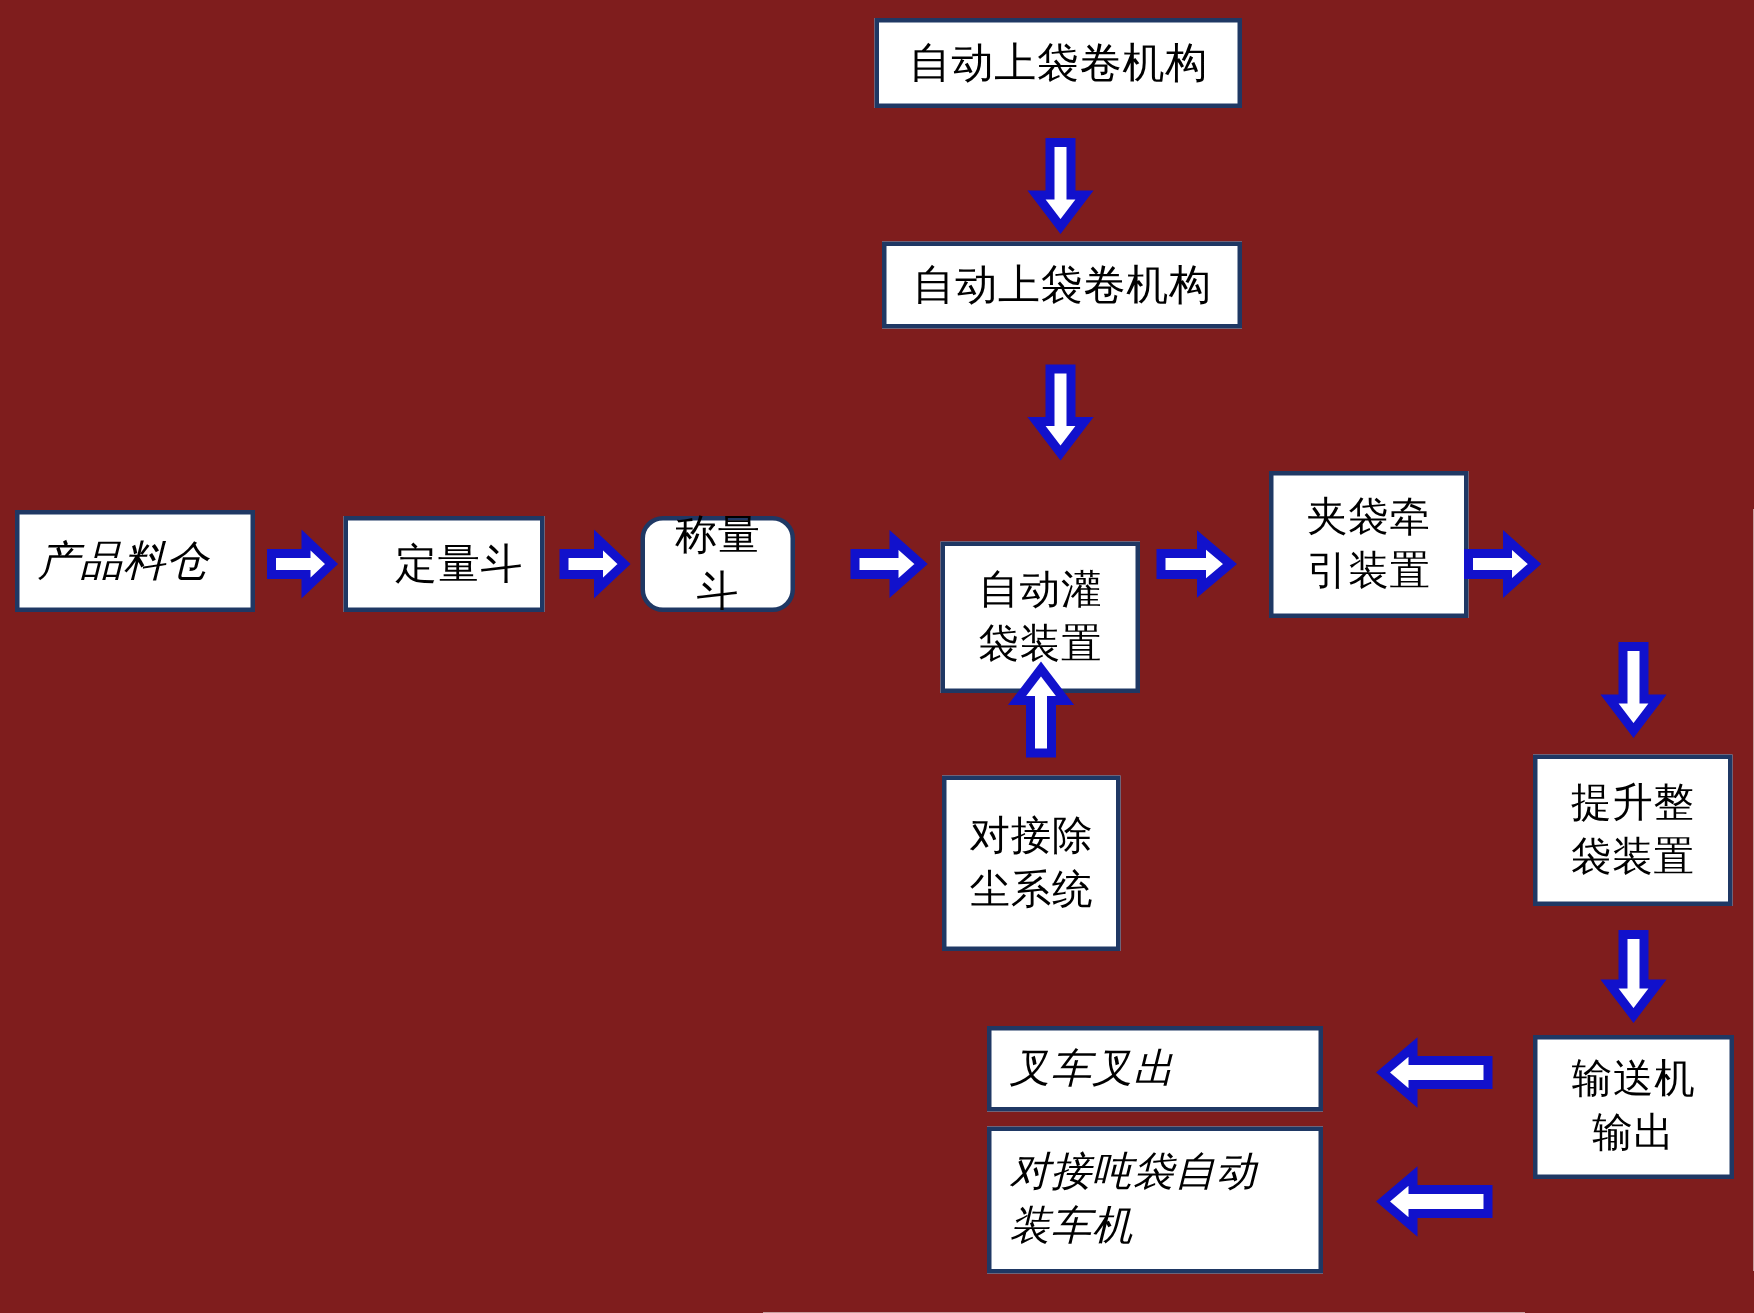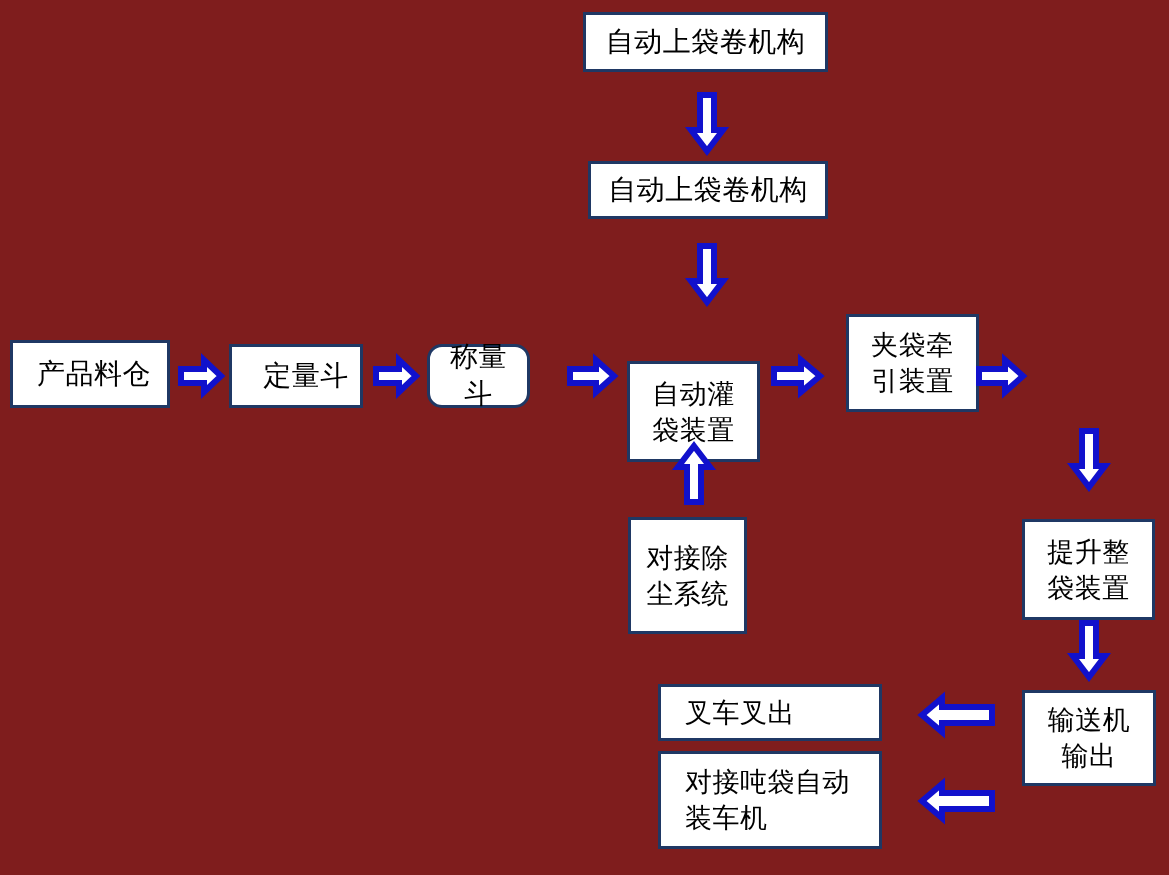--- a/index.html
+++ b/index.html
@@ -31,21 +31,22 @@
     font-size: 27px;
     line-height: 1.32;
     text-align: center;
     letter-spacing: 0.5px;
     white-space: pre-line;
     padding: 2px 6px;
   }
   .node.left-text {
     justify-content: flex-start;
     text-align: left;
-    padding-left: 24px;
+    padding-left: 12px;
+    font-style: italic;
   }
   .arrow {
     position: absolute;
   }
   .arrow svg {
     display: block;
     overflow: visible;
   }
   .arrow path {
     fill: #ffffff;
@@ -72,21 +73,21 @@
   <div class="node" style="left:627px; top:314px; width:133px; height:101px; font-size:27px;margin-top:47px;">自动灌
 袋装置</div>
 
   <div class="node" style="left:834px; top:314px; width:133px; height:98px; font-size:27px;margin-left:12px;">夹袋牵
 引装置</div>
 
 
   <div class="node" style="left:628px; top:517px; width:119px; height:117px; font-size:27px;">对接除
 尘系统</div>
 
-  <div class="node" style="left:1022px; top:503px; width:133px; height:101px; font-size:27px;margin-top:16px;">提升整
+  <div class="node" style="left:1022px; top:503px; width:133px; height:101px; font-size:27px;">提升整
 袋装置</div>
 
   <div class="node" style="left:1022px; top:690px; width:134px; height:96px; font-size:27px;">输送机
 输出</div>
 
   <div class="node left-text" style="left:658px; top:684px; width:224px; height:57px; font-size:27px;">叉车叉出</div>
 
   <div class="node left-text" style="left:658px; top:751px; width:224px; height:98px; font-size:27px;">对接吨袋自动
 装车机</div>
 

